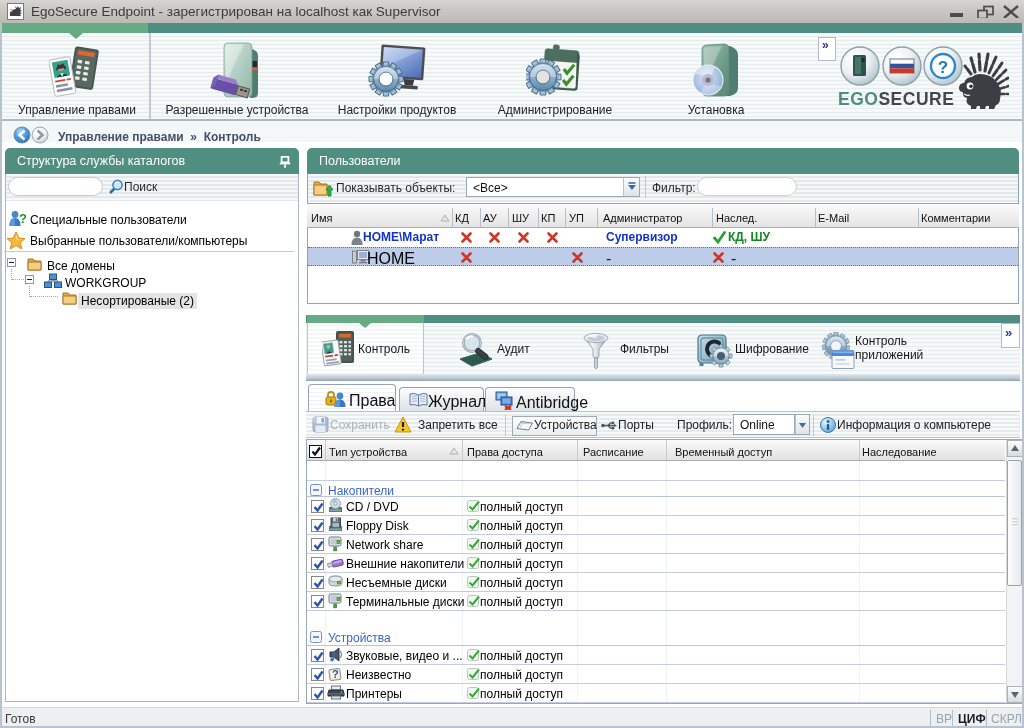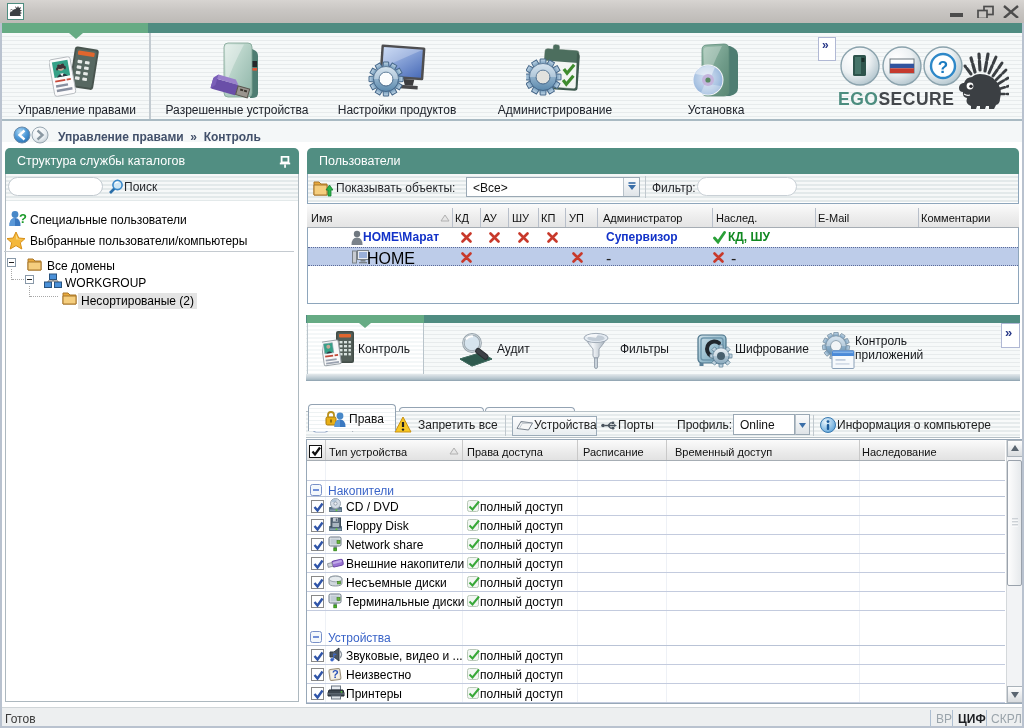--- a/index.html
+++ b/index.html
@@ -55,22 +55,22 @@
   background:repeating-linear-gradient(180deg,#f6f9f9 0 3px,#e7ebec 3px 4px); }
 #lribbon .selblock { position:absolute; left:1px; top:0; width:117px; height:58px;
   background:repeating-linear-gradient(180deg,#ffffff 0 2px,#f4f7f8 2px 4px);
   border:1px solid #b9c4cb; border-top:none; }
 #lribbon .lbl { position:absolute; font-size:12px; color:#16181c; white-space:nowrap; }
 #lribedge { left:306px; top:374px; width:714px; height:7px;
   background:linear-gradient(180deg,#e4e9ec,#bac8d0 70%,#a4b6c0); border-bottom:1px solid #95a8b5; box-sizing:border-box; }
 
 #tabs { left:306px; top:384px; width:714px; height:27px; background:#fff; }
 .tab { position:absolute; top:3px; height:24px; border:1px solid #93a3b3; border-bottom:none;
-  border-radius:4px 4px 0 0; font-size:12px; color:#111;
-  background:linear-gradient(180deg,#fdfdfe,#dde3e7);margin-top:20px; }
+  border-radius:4px 4px 0 0; font-size:16px; color:#111;
+  background:linear-gradient(180deg,#fdfdfe,#dde3e7); }
 .tab.active { top:0px; height:27px; background:repeating-linear-gradient(180deg,#ffffff 0 3px,#eef2f3 3px 4px); z-index:3; }
 #toolbar { left:306px; top:411px; width:714px; height:27px;
   background:repeating-linear-gradient(180deg,#f8fafa 0 2px,#e6ebec 2px 4px);
   border-top:1px solid #b6c0c6; border-bottom:1px solid #b6c0c6; font-size:12px; color:#222; }
 
 #dtable { left:306px; top:439px; width:716px; height:265px; background:#fff; border:1px solid #98a8b8;padding-left:44px; }
 #dthead { position:absolute; left:0; top:0; width:698px; height:21px;
   background:linear-gradient(180deg,#fbfbfb,#ebebeb 60%,#e2e2e2);
   border-bottom:1px solid #a6adb4; font-size:11px; color:#111; }
 #dthead span { position:absolute; top:6px; }
@@ -96,20 +96,21 @@
 </head>
 <body>
 
 <div id="titlebar" class="abs">
   <div class="ticon abs">
     <svg width="15" height="15" viewBox="0 0 15 15">
       <path d="M2 12 Q1 9 3 7 Q2 6 3 5 L5 6 Q6 5 8 5 L7 2 9 4 10 2 11 4 13 3 12 6 14 6 12 8 14 9 12 10 13 12 Z" fill="#3c4044"></path>
       <circle cx="3.6" cy="6.6" r="0.9" fill="#fff"></circle>
     </svg>
   </div>
+  <div class="ttext abs">EgoSecure Endpoint - зарегистрирован на localhost как Supervisor</div>
   <svg class="abs" style="left:946px;top:5px;" width="78" height="13" viewBox="0 0 78 13">
     <rect x="4" y="8" width="13" height="4" fill="#4c4c4c"></rect>
     <rect x="38" y="1.5" width="9" height="8" fill="none" stroke="#4c4c4c" stroke-width="1.7"></rect>
     <rect x="32" y="5.5" width="9" height="8" fill="#c9c6c3" stroke="#4c4c4c" stroke-width="1.7"></rect>
     <path d="M58 1 L72 13 M72 1 L58 13" stroke="#4c4c4c" stroke-width="2.4"></path>
   </svg>
 </div>
 
 <div id="strip" class="abs">
     <div class="sel"></div>

